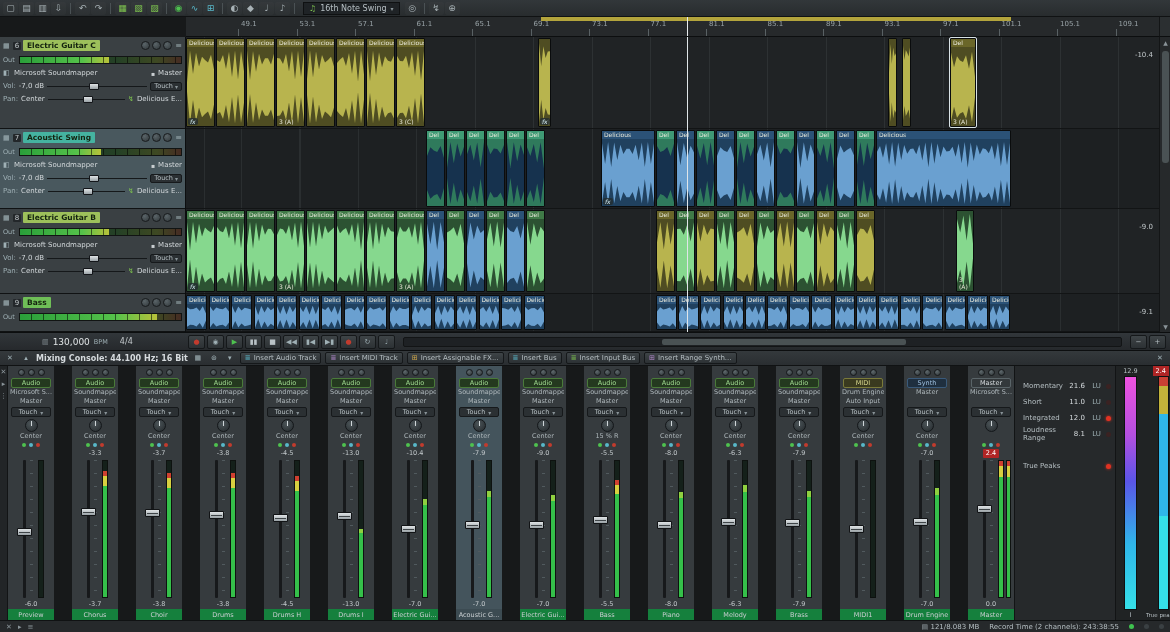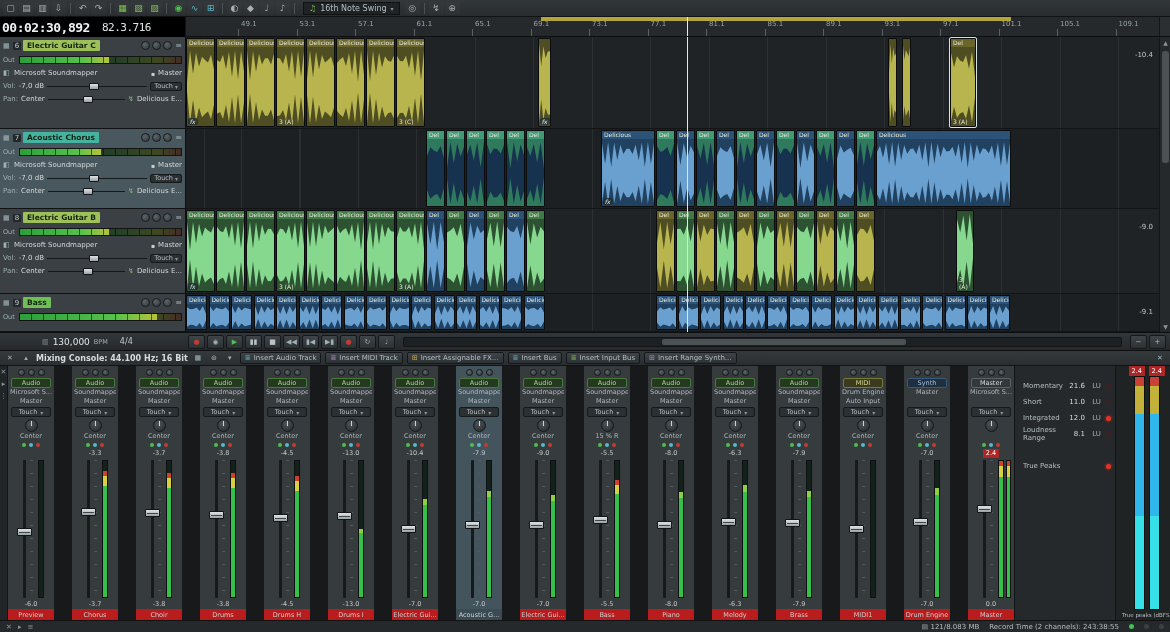--- a/index.html
+++ b/index.html
@@ -106,21 +106,21 @@
 .s-db{height:9px;font-size:6.5px;color:#c3c9cc;line-height:9px}
 .s-db.red{background:#b02525;color:#fff;padding:0 3px;border-radius:1px}
 .s-fader{position:relative;flex:1;width:100%}
 .s-ftrack{position:absolute;left:15px;top:2px;bottom:2px;width:3px;background:#17191b;border-radius:1px}
 .s-scale{position:absolute;left:22px;top:2px;bottom:2px;width:3px;background:repeating-linear-gradient(180deg,#515a5e 0 1px,transparent 1px 13px)}
 .s-fcap{position:absolute;left:9px;width:15px;height:8px;background:linear-gradient(#dfe3e5,#9aa2a6);border:1px solid #121416;border-radius:1px;z-index:2}
 .s-fcap::after{content:"";position:absolute;left:1px;right:1px;top:3px;height:1px;background:#3f4548}
 .s-meter{position:absolute;right:10px;top:2px;bottom:2px;width:6px;background:#14201a;border:1px solid #0e1210}
 .s-meter.m2{right:3px;width:5px}
 .s-mfill{position:absolute;left:0;right:0;bottom:0}
-.s-name{height:12px;width:100%;background:#b91c1c;font-size:6.5px;color:#c9ced1;display:flex;align-items:center;justify-content:center;white-space:nowrap;overflow:hidden}
+.s-name{height:12px;width:100%;background:#15803d;font-size:6.5px;color:#c9ced1;display:flex;align-items:center;justify-content:center;white-space:nowrap;overflow:hidden}
 .strip.sel .s-name{background:#3c4b52}
 #mixer-filler{flex:1;background:#2a2e30}
 
 
 #loudness{width:118px;background:#26292b;border-left:1px solid #121415;padding:12px 4px 0 8px;font-size:7px}
 .ld-row{display:flex;align-items:center;height:16px}
 .ld-row.tp{margin-top:16px}
 .ld-label{flex:1;color:#b6bfc3}
 .ld-value{width:22px;text-align:right;color:#d6dbde}
 .ld-unit{width:16px;text-align:right;color:#9fb0b5}
@@ -178,24 +178,20 @@
         <span class="clabel">16th Note Swing</span>
         <span class="carrow">▾</span>
       </div>
       <span class="tbtn">◎</span>
       <span class="tb-sep"></span>
       <span class="tbtn">↯</span>
       <span class="tbtn">⊕</span>
     </div>
 
   <div id="time-row">
-    <div id="time-display">
-      <span id="time-main">00:02:30,892</span>
-      <span id="time-beats">82.3.716</span>
-    </div>
     <div id="ruler">
       <div id="ruler-sel"></div>
       <div id="ruler-ph"></div>
     <span class="ruler-tick" style="left: 55px;">49.1</span>
         <span class="ruler-tick" style="left: 113.5px;">53.1</span>
         <span class="ruler-tick" style="left: 172px;">57.1</span>
         <span class="ruler-tick" style="left: 230.5px;">61.1</span>
         <span class="ruler-tick" style="left: 289px;">65.1</span>
         <span class="ruler-tick" style="left: 347.5px;">69.1</span>
         <span class="ruler-tick" style="left: 406px;">73.1</span>
@@ -258,21 +254,21 @@
               <div class="hthumb" style="left: 46%;"></div>
             </div>
             <span class="th-plug">↯</span>
             <span class="val">Delicious E...</span>
           </div>
         </div>
         <div class="thdr sel" style="height: 80px;">
           <div class="th-title">
             <span class="th-ic">▦</span>
             <span class="th-num">7</span>
-            <span class="th-chip" style="background: rgb(69, 179, 160);">Acoustic Chorus</span>
+            <span class="th-chip" style="background: rgb(69, 179, 160);">Acoustic Swing</span>
             <span class="th-sp"></span>
             <span class="th-rbtn"></span>
             <span class="th-rbtn"></span>
             <span class="th-rbtn"></span>
             <span class="th-menu">≡</span>
           </div>
           <div class="th-meter-row">
             <span class="th-out">Out</span>
             <div class="th-meter">
               <div class="th-meter-bg"></div>
@@ -1730,20 +1726,25 @@
             <span class="ld-led"></span>
           </div>
           <div class="ld-row tp">
             <span class="ld-label">True Peaks</span>
             <span class="ld-value"></span>
             <span class="ld-unit"></span>
             <span class="ld-led on"></span>
           </div>
         </div>
       <div id="meters-panel">
+          <div class="mcol">
+            <div class="mval">12.9</div>
+            <div class="mbar grad"></div>
+            <div class="mlabel">I</div>
+          </div>
           <div class="peaks-group">
             <div class="peaks-row">
               <div class="mval red">2.4</div>
               <div class="mval red">2.4</div>
             </div>
             <div class="peaks-row bars">
               <div class="mbar peaks"></div>
               <div class="mbar peaks"></div>
             </div>
             <div class="mlabel">True peaks (dBFS)</div>

